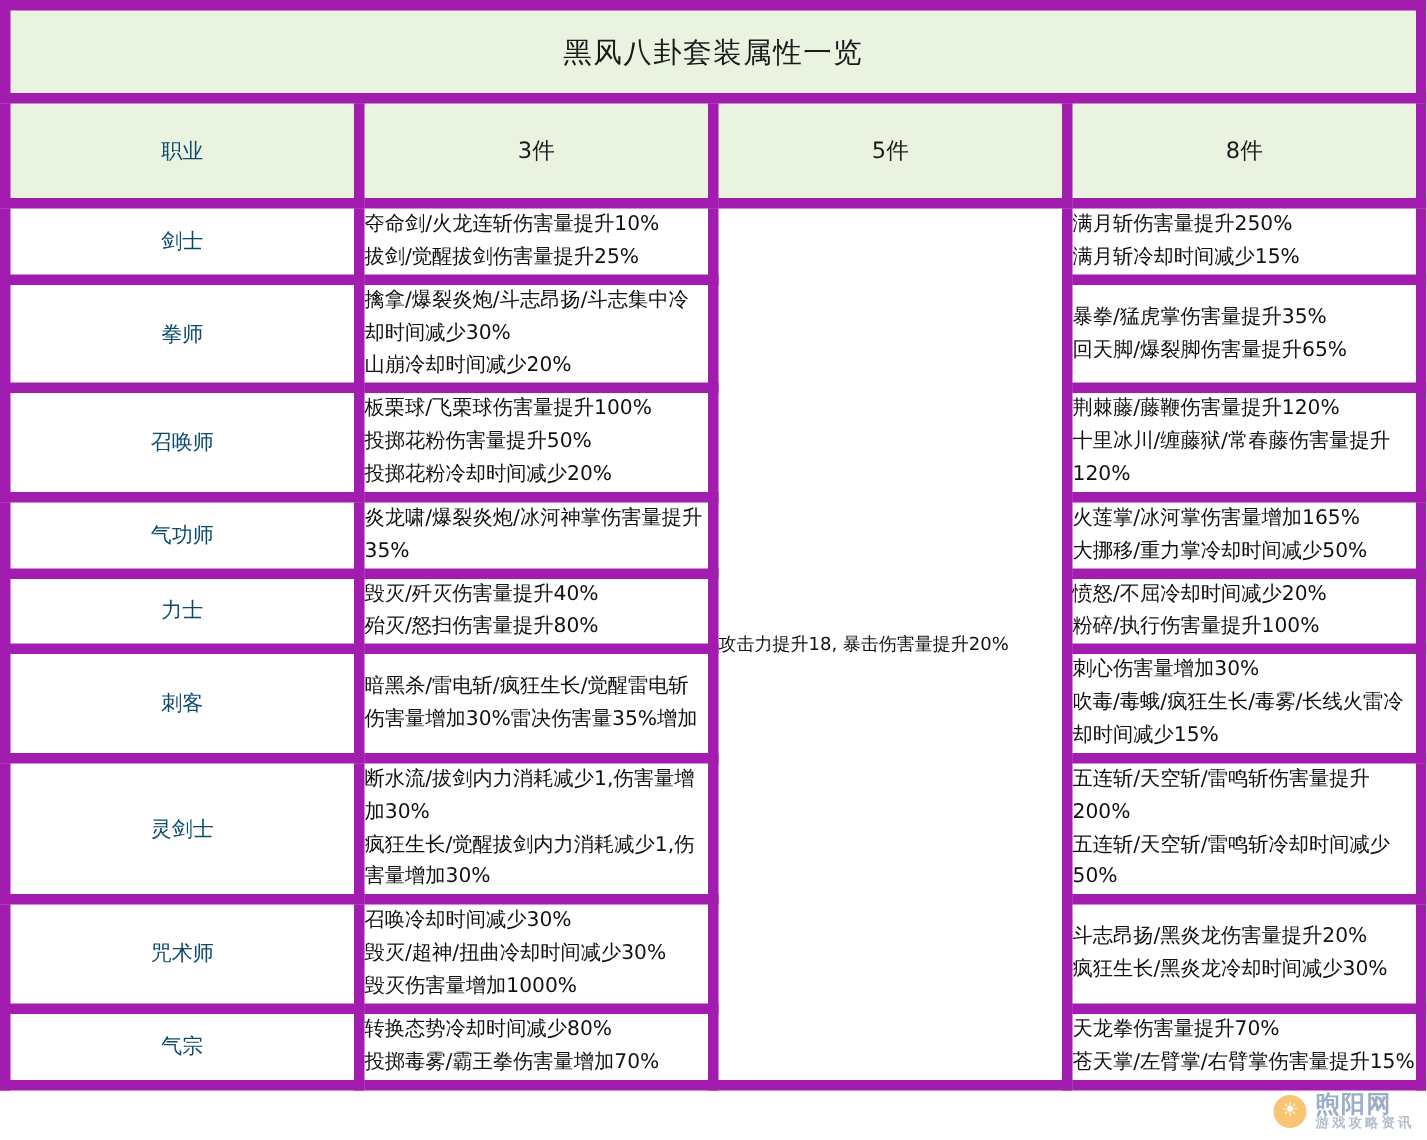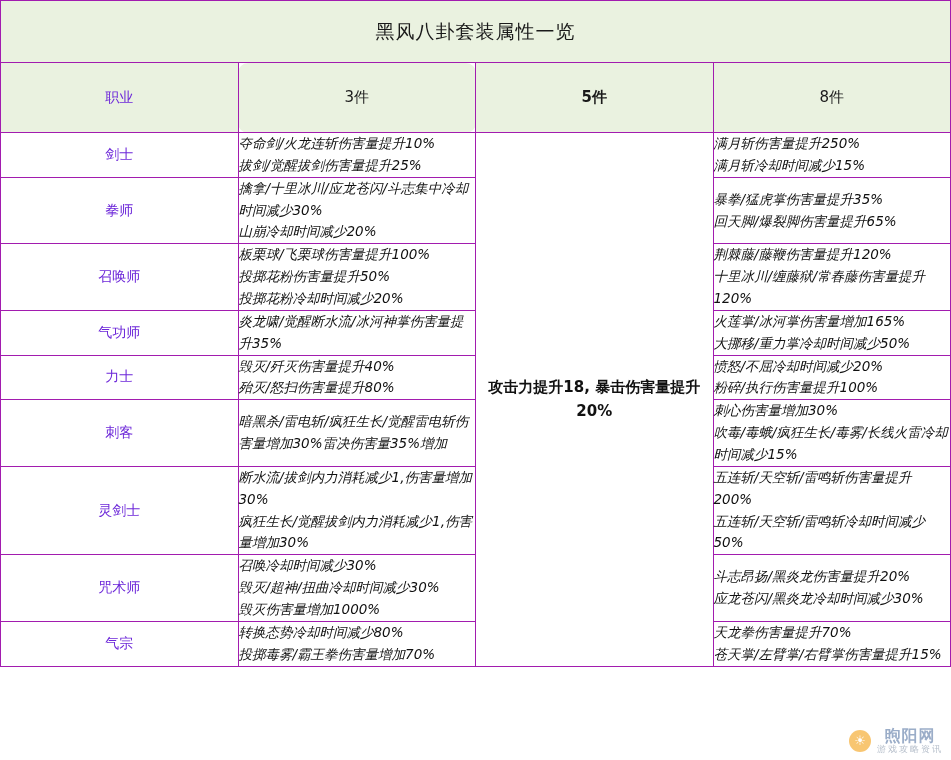--- a/index.html
+++ b/index.html
@@ -16,21 +16,21 @@
     overflow: hidden;
     background: #ffffff;
   }
   table.set-table {
     width: 951px;
     border-collapse: collapse;
     table-layout: fixed;
   }
   table.set-table td,
   table.set-table th {
-    border: 1px solid #a21caf;
+    border: 7px solid #a21caf;
     vertical-align: middle;
     padding: 0;
   }
   .title-cell {
     background: #eaf2e0;
     height: 62px;
     text-align: center;
     font-size: 19px;
     color: #1a1a1a;
     font-weight: normal;
@@ -40,41 +40,39 @@
     background: #eaf2e0;
     height: 70px;
     text-align: center;
     font-size: 15px;
     color: #1a1a1a;
     font-weight: normal;
   }
   .class-cell {
     text-align: center;
     font-size: 14px;
-    color: #6d28d9;
+    color: #0c4a6e;
     width: 190px;
   }
   .lines-cell {
     font-size: 13.5px;
     color: #111;
     line-height: 1.62;
     padding: 8px 10px 8px 12px;
     text-align: left;
-    font-style: italic;
   }
   .lines-cell .line { white-space: normal; }
   .five-cell {
-    text-align: center;
-    font-size: 15px;
+    font-size: 12px;
     color: #111;
     line-height: 1.62;
     padding: 6px 10px;
   }
   .col3 { width: 283px; border-radius: 10px; }
-  .col5 { width: 190px; font-weight: bold; }
+  .col5 { width: 190px; }
   .col8 { width: 288px; }
   .watermark {
     position: absolute;
     right: 8px;
     bottom: 6px;
     display: flex;
     align-items: center;
     gap: 6px;
     opacity: 0.55;
     pointer-events: none;
@@ -87,32 +85,32 @@
     color: #fff;
     font-size: 13px;
     display: flex;
     align-items: center;
     justify-content: center;
   }
   .wm-text {
     display: flex;
     flex-direction: column;
     line-height: 1.05;
-    align-items: center;
   }
   .wm-main {
     font-size: 16px;
     color: #4a6b9c;
     font-weight: bold;
     letter-spacing: 1px;
   }
   .wm-sub {
     font-size: 9px;
     color: #7a8aa0;
     letter-spacing: 2px;
+    font-weight: bold;
   }
 </style>
 </head>
 <body>
 
 <div id="page">
   <table class="set-table">
     <tbody>
       <tr>
         <td class="title-cell" colspan="4">黑风八卦套装属性一览</td>
@@ -133,21 +131,21 @@
         <td class="five-cell col5" rowspan="9">攻击力提升18, 暴击伤害量提升20%</td>
         <td class="lines-cell col8">
           <div class="line">满月斩伤害量提升250%</div>
           <div class="line">满月斩冷却时间减少15%</div>
         </td>
       </tr>
 
       <tr>
         <td class="class-cell">拳师</td>
         <td class="lines-cell col3">
-          <div class="line">擒拿/十里冰川/应龙苍闪/斗志集中冷却时间减少30%</div>
+          <div class="line">擒拿/爆裂炎炮/斗志昂扬/斗志集中冷却时间减少30%</div>
           <div class="line">山崩冷却时间减少20%</div>
         </td>
         <td class="lines-cell col8">
           <div class="line">暴拳/猛虎掌伤害量提升35%</div>
           <div class="line">回天脚/爆裂脚伤害量提升65%</div>
         </td>
       </tr>
 
       <tr>
         <td class="class-cell">召唤师</td>
@@ -158,21 +156,21 @@
         </td>
         <td class="lines-cell col8">
           <div class="line">荆棘藤/藤鞭伤害量提升120%</div>
           <div class="line">十里冰川/缠藤狱/常春藤伤害量提升120%</div>
         </td>
       </tr>
 
       <tr>
         <td class="class-cell">气功师</td>
         <td class="lines-cell col3">
-          <div class="line">炎龙啸/觉醒断水流/冰河神掌伤害量提升35%</div>
+          <div class="line">炎龙啸/爆裂炎炮/冰河神掌伤害量提升35%</div>
         </td>
         <td class="lines-cell col8">
           <div class="line">火莲掌/冰河掌伤害量增加165%</div>
           <div class="line">大挪移/重力掌冷却时间减少50%</div>
         </td>
       </tr>
 
       <tr>
         <td class="class-cell">力士</td>
         <td class="lines-cell col3">
@@ -210,21 +208,21 @@
 
       <tr>
         <td class="class-cell">咒术师</td>
         <td class="lines-cell col3">
           <div class="line">召唤冷却时间减少30%</div>
           <div class="line">毁灭/超神/扭曲冷却时间减少30%</div>
           <div class="line">毁灭伤害量增加1000%</div>
         </td>
         <td class="lines-cell col8">
           <div class="line">斗志昂扬/黑炎龙伤害量提升20%</div>
-          <div class="line">应龙苍闪/黑炎龙冷却时间减少30%</div>
+          <div class="line">疯狂生长/黑炎龙冷却时间减少30%</div>
         </td>
       </tr>
 
       <tr>
         <td class="class-cell">气宗</td>
         <td class="lines-cell col3">
           <div class="line">转换态势冷却时间减少80%</div>
           <div class="line">投掷毒雾/霸王拳伤害量增加70%</div>
         </td>
         <td class="lines-cell col8">

